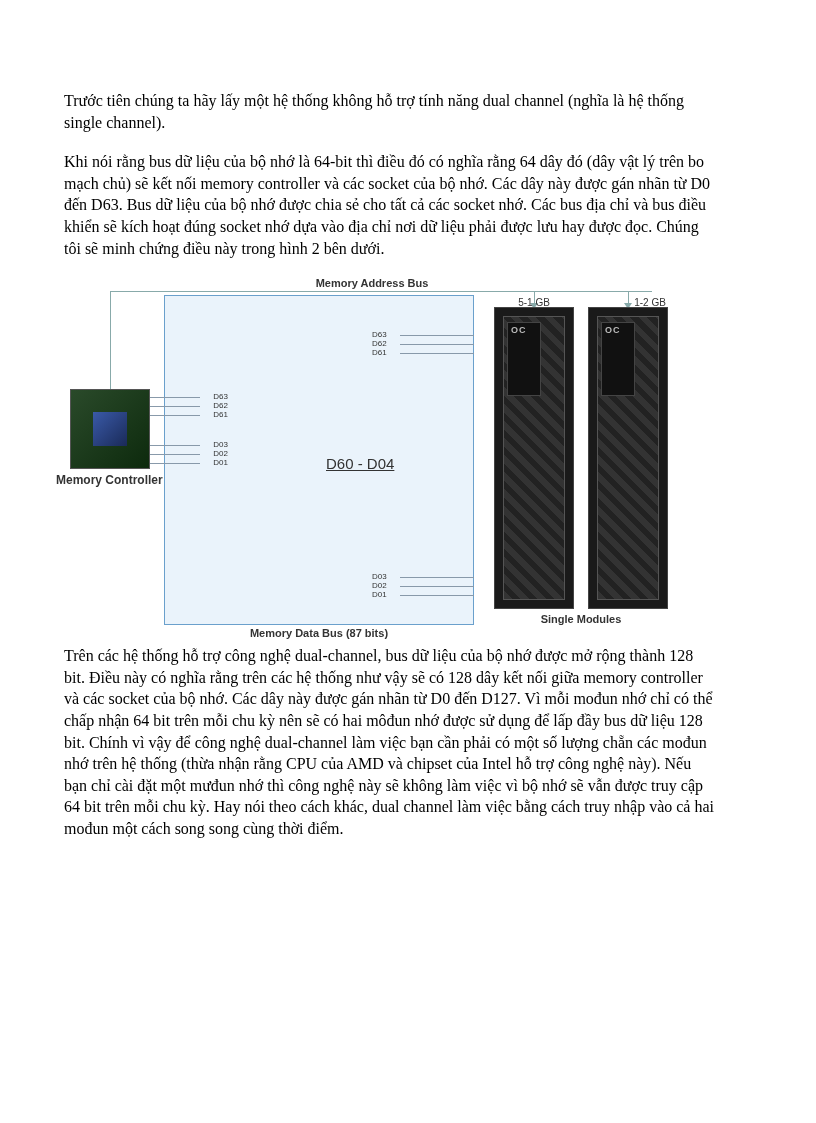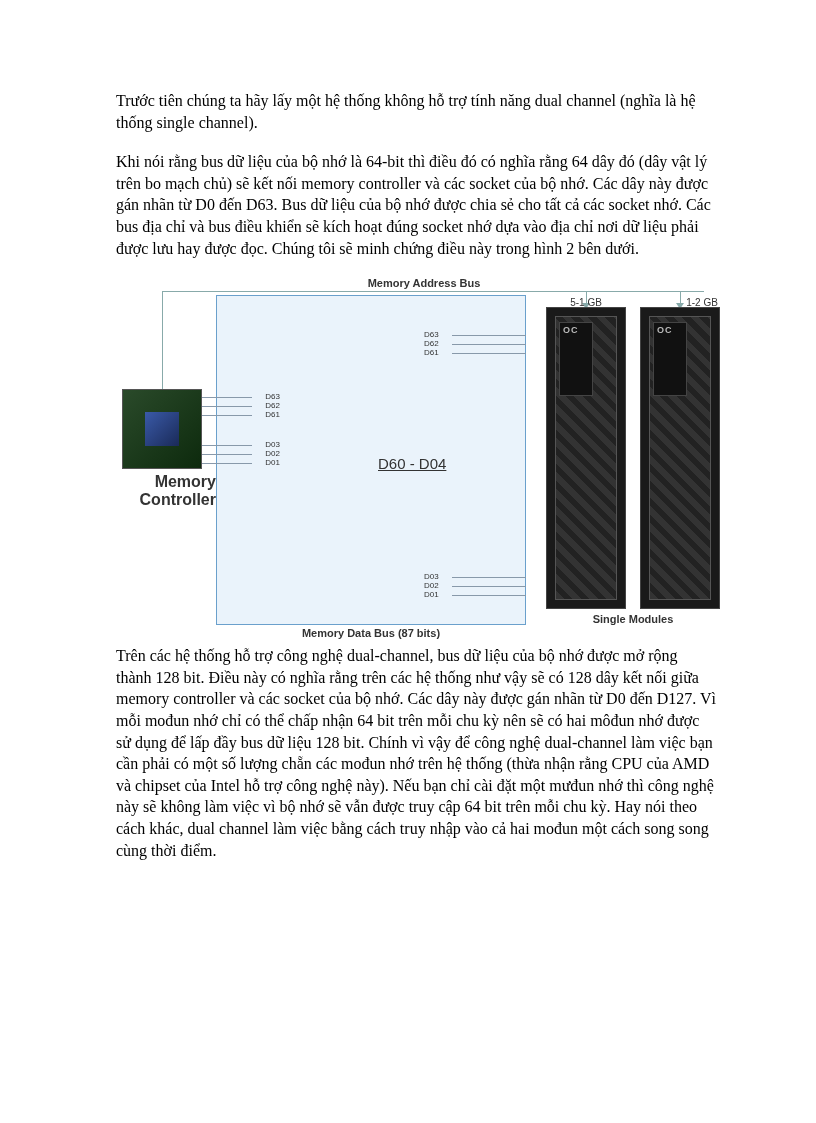--- a/index.html
+++ b/index.html
@@ -7,21 +7,21 @@
     padding: 0;
     background: #fff;
     font-family: "Times New Roman", Times, serif;
     font-size: 16px;
     color: #000;
     width: 816px;
     height: 1123px;
     box-sizing: border-box;
   }
   .page {
-    padding: 90px 100px 60px 116px;
+    padding: 90px 100px 60px 64px;
   }
   .para {
     margin: 0 0 18px 0;
     line-height: 1.35;
     text-align: left;
   }
   .caption {
     color: #2b6db5;
     font-size: 16px;
     margin: 4px 0 18px 0;
@@ -78,23 +78,23 @@
     content: "";
     position: absolute;
     left: 22px; top: 22px;
     width: 34px; height: 34px;
     background: linear-gradient(135deg,#3a5aa8,#1a2a58);
   }
   .chip-label {
     position: absolute;
     left: -8px; top: 196px;
     width: 108px;
-    font-size: 16px;
-    font-weight: bold;
-    text-align: right;
+    font-size: 12px;
+    font-weight: bold;
+    text-align: left;
     color: #333;
   }
   .ram {
     position: absolute;
     top: 30px;
     width: 80px;
     height: 302px;
     background: #1a1a1a;
     border: 1px solid #444;
     box-sizing: border-box;

